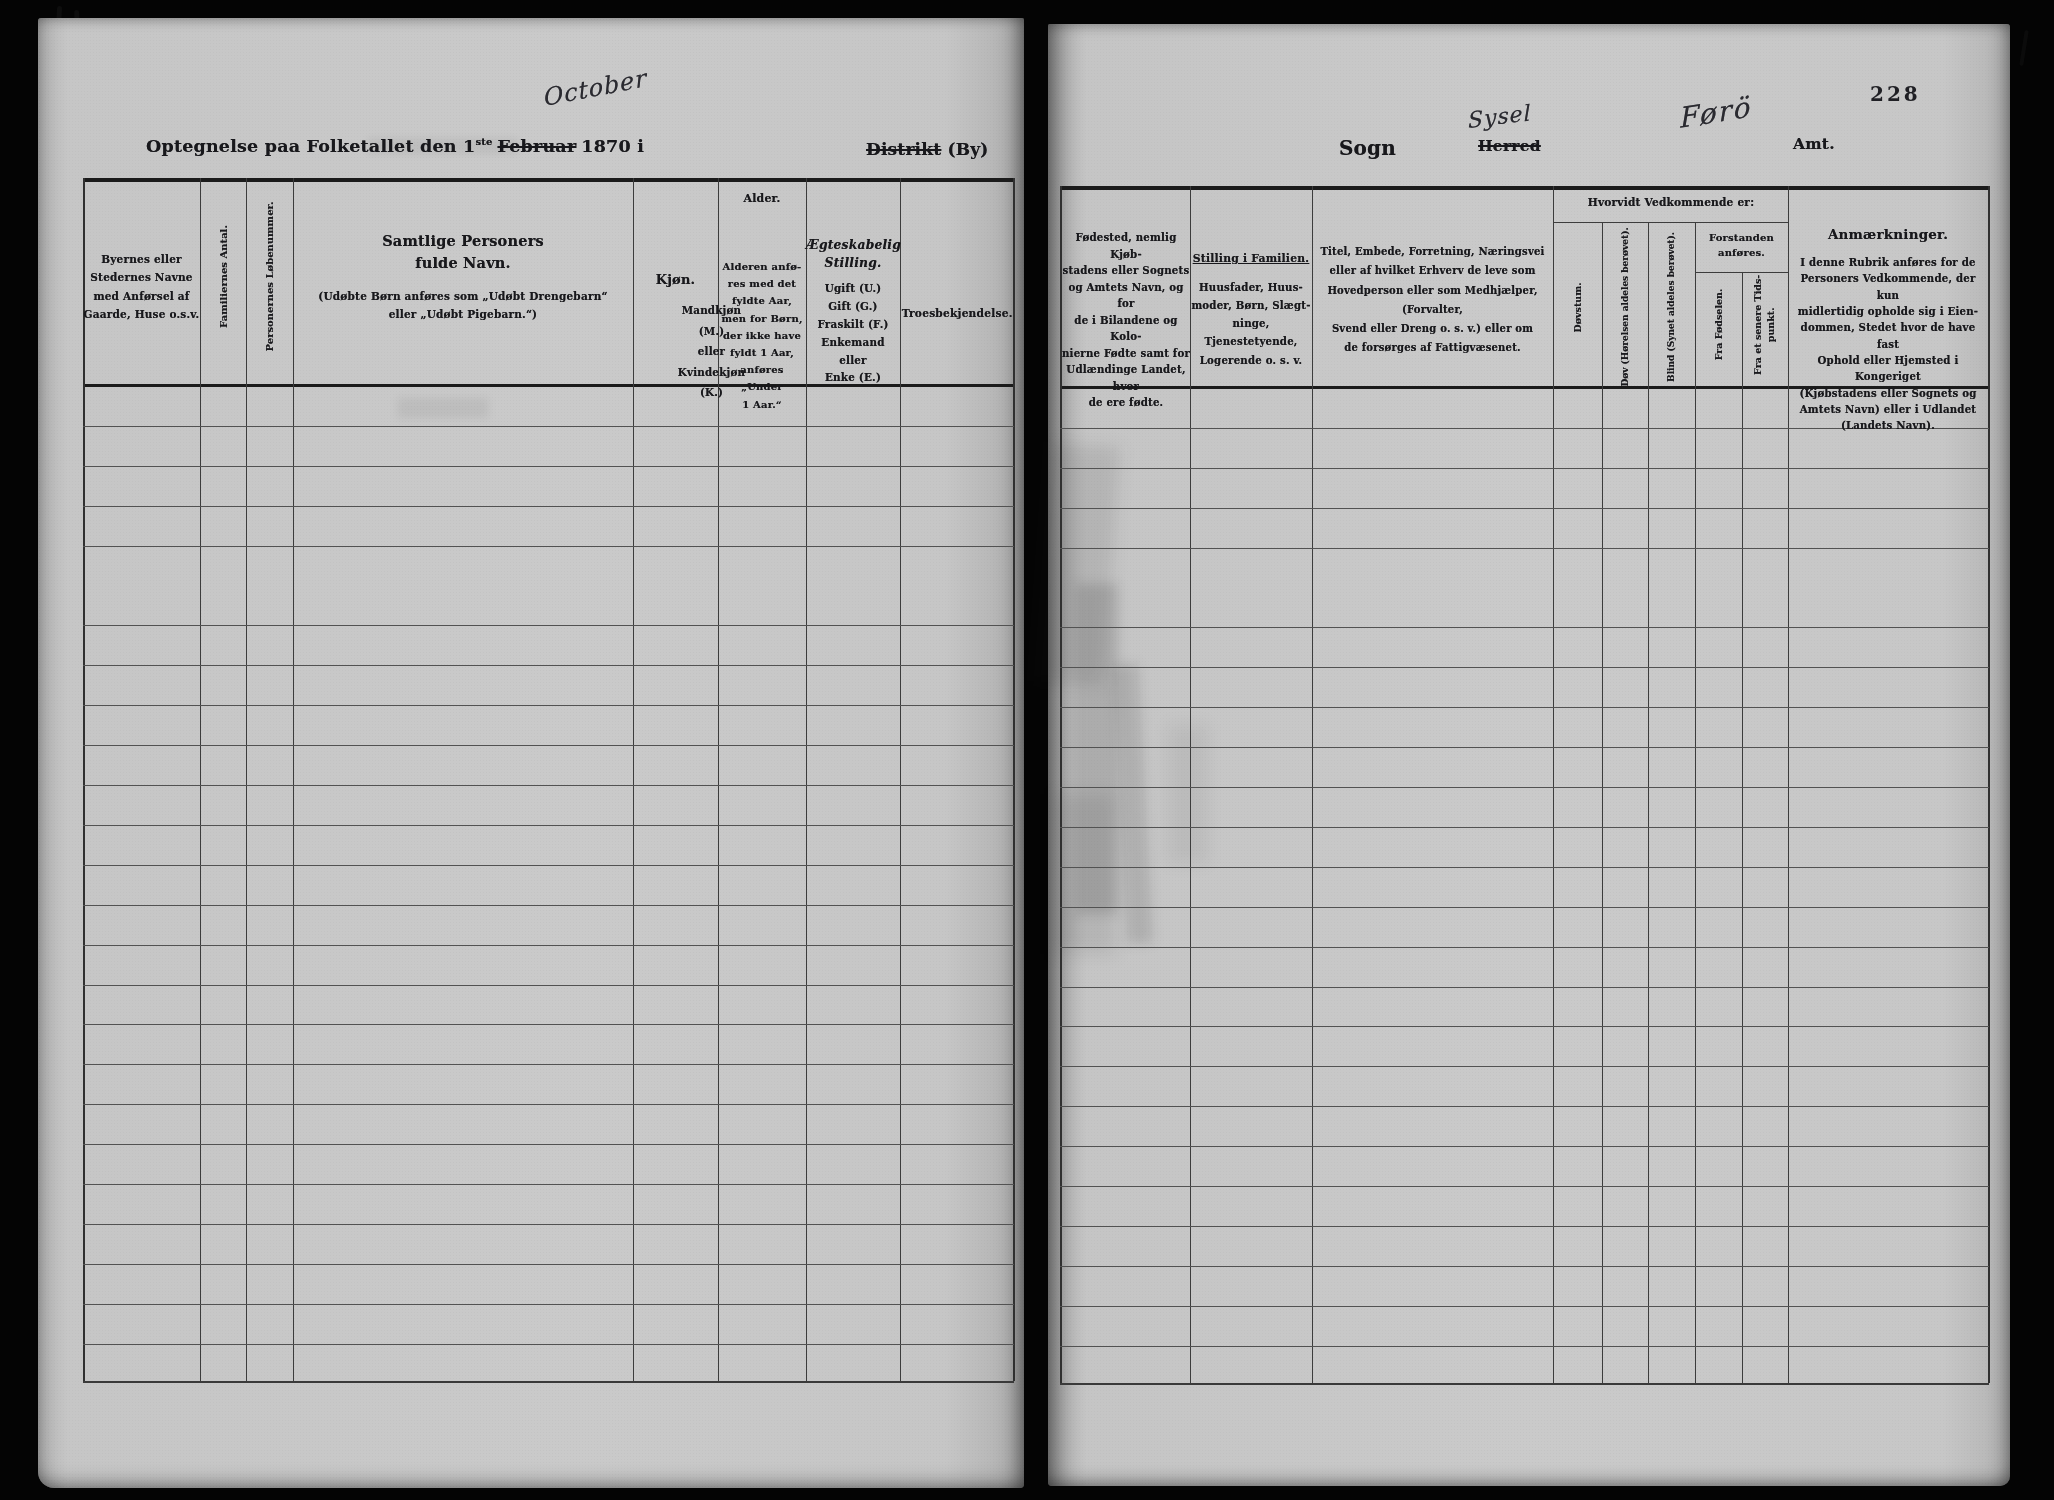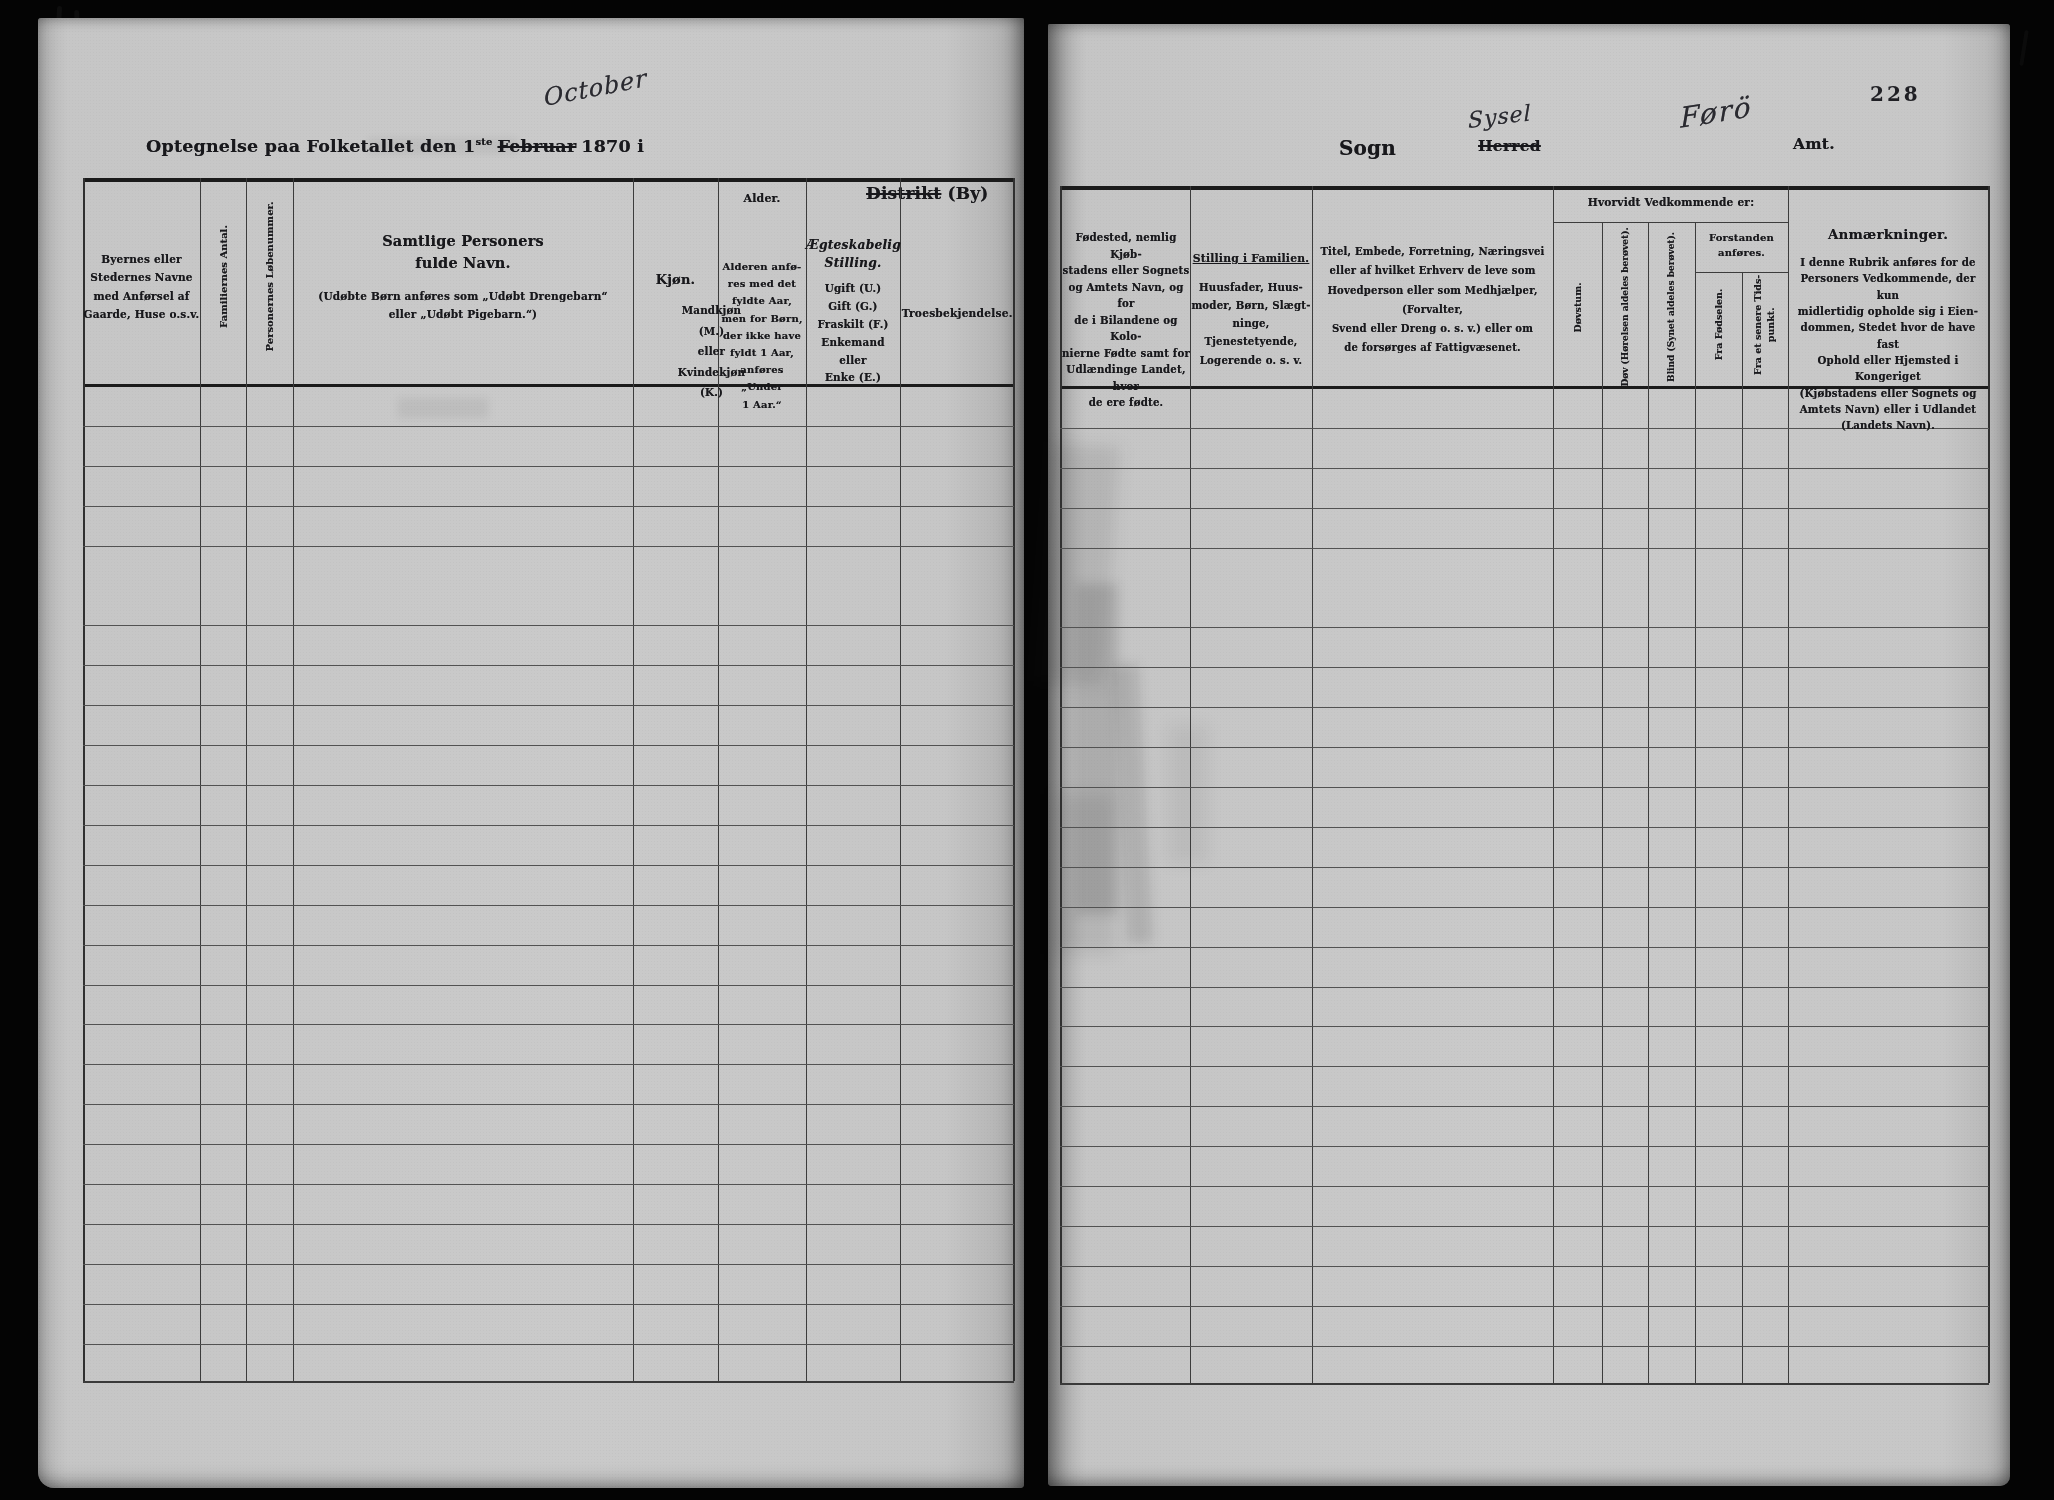--- a/index.html
+++ b/index.html
@@ -46,21 +46,21 @@
   <div class="page" id="page-left">
     <div class="grain"></div>
 
     <div class="smudge" style="left:330px;top:120px;width:150px;height:16px;background:rgba(0,0,0,.05);filter:blur(3px);"></div>
     <div class="smudge" style="left:360px;top:380px;width:90px;height:20px;background:rgba(0,0,0,.06);filter:blur(4px);"></div>
 
     <div class="hdr" style="left:108px;top:118px;width:620px;text-align:left;font-size:17.5px;">
       <span data-bind="header.title_pre">Optegnelse paa Folketallet den 1</span><sup data-bind="header.title_sup">ste</sup><span class="struck gap" data-bind="header.title_struck">Februar</span><span data-bind="header.title_post">1870 i</span>
     </div>
     <div class="hand" data-bind="header.title_handwritten" style="left:505px;top:56px;font-size:24px;transform:rotate(-11deg) skewX(-6deg);letter-spacing:1px;">October</div>
-    <div class="hdr" style="left:828px;top:121px;width:150px;text-align:left;font-size:17px;margin-top:44px;">
+    <div class="hdr" style="left:828px;top:121px;width:150px;text-align:left;font-size:17px;">
       <span class="struck" data-bind="header.district_struck">Distrikt</span>
       <span data-bind="header.district_suffix">(By)</span>
     </div>
 
     <div class="rule" style="left:45px;top:160px;width:932px;height:4px;"></div>
     <div class="rule" style="left:45px;top:366px;width:932px;height:3px;"></div>
 
     <div class="v outer" style="left:45px;top:160px;height:1203px;"></div>
     <div class="v" style="left:162px;top:160px;height:1203px;"></div>
     <div class="v" style="left:208px;top:160px;height:1203px;"></div>

